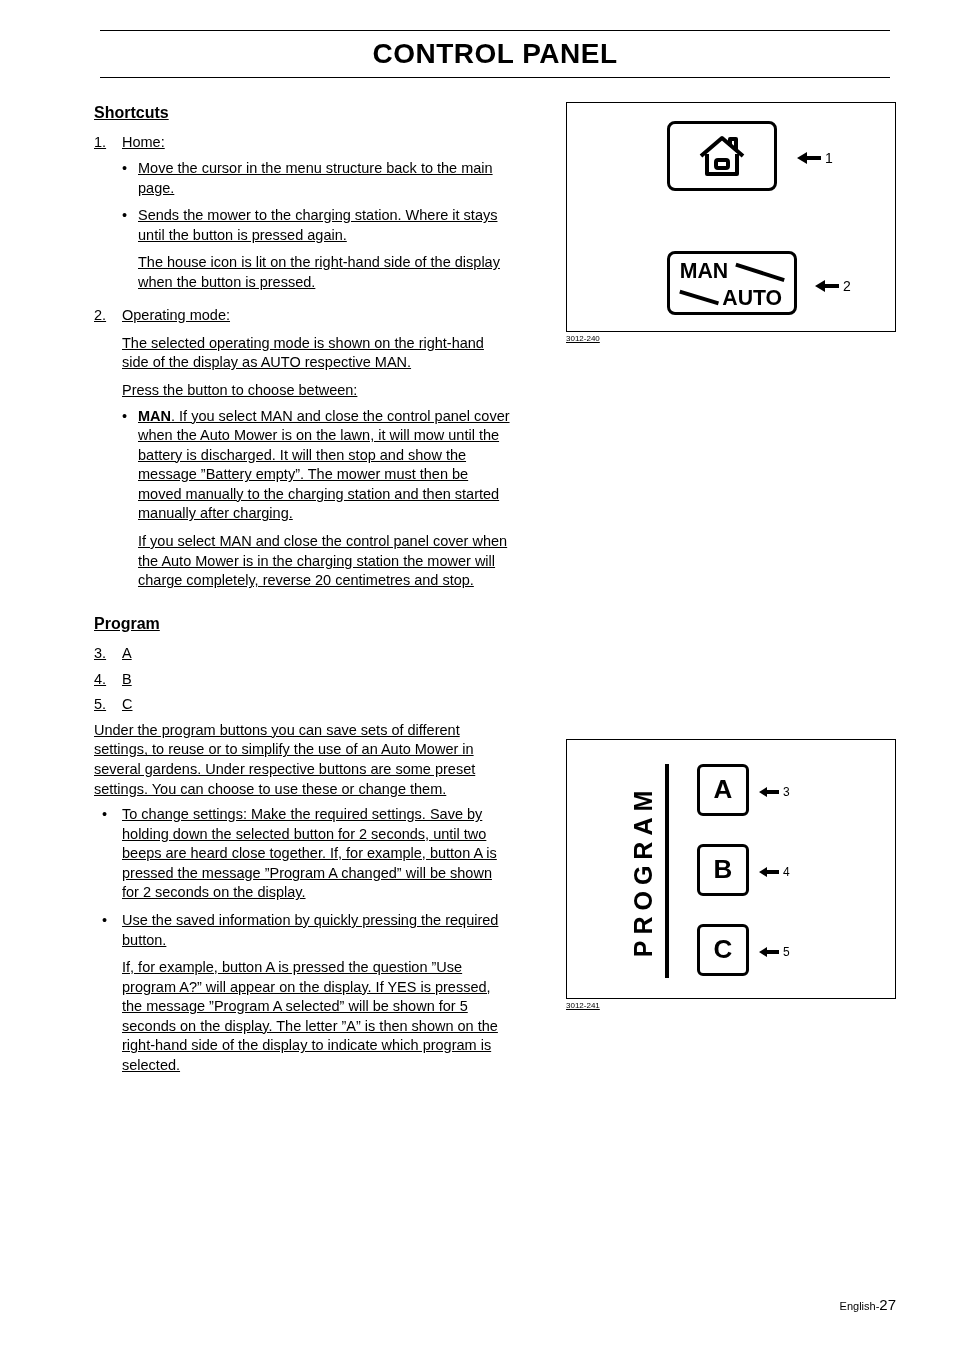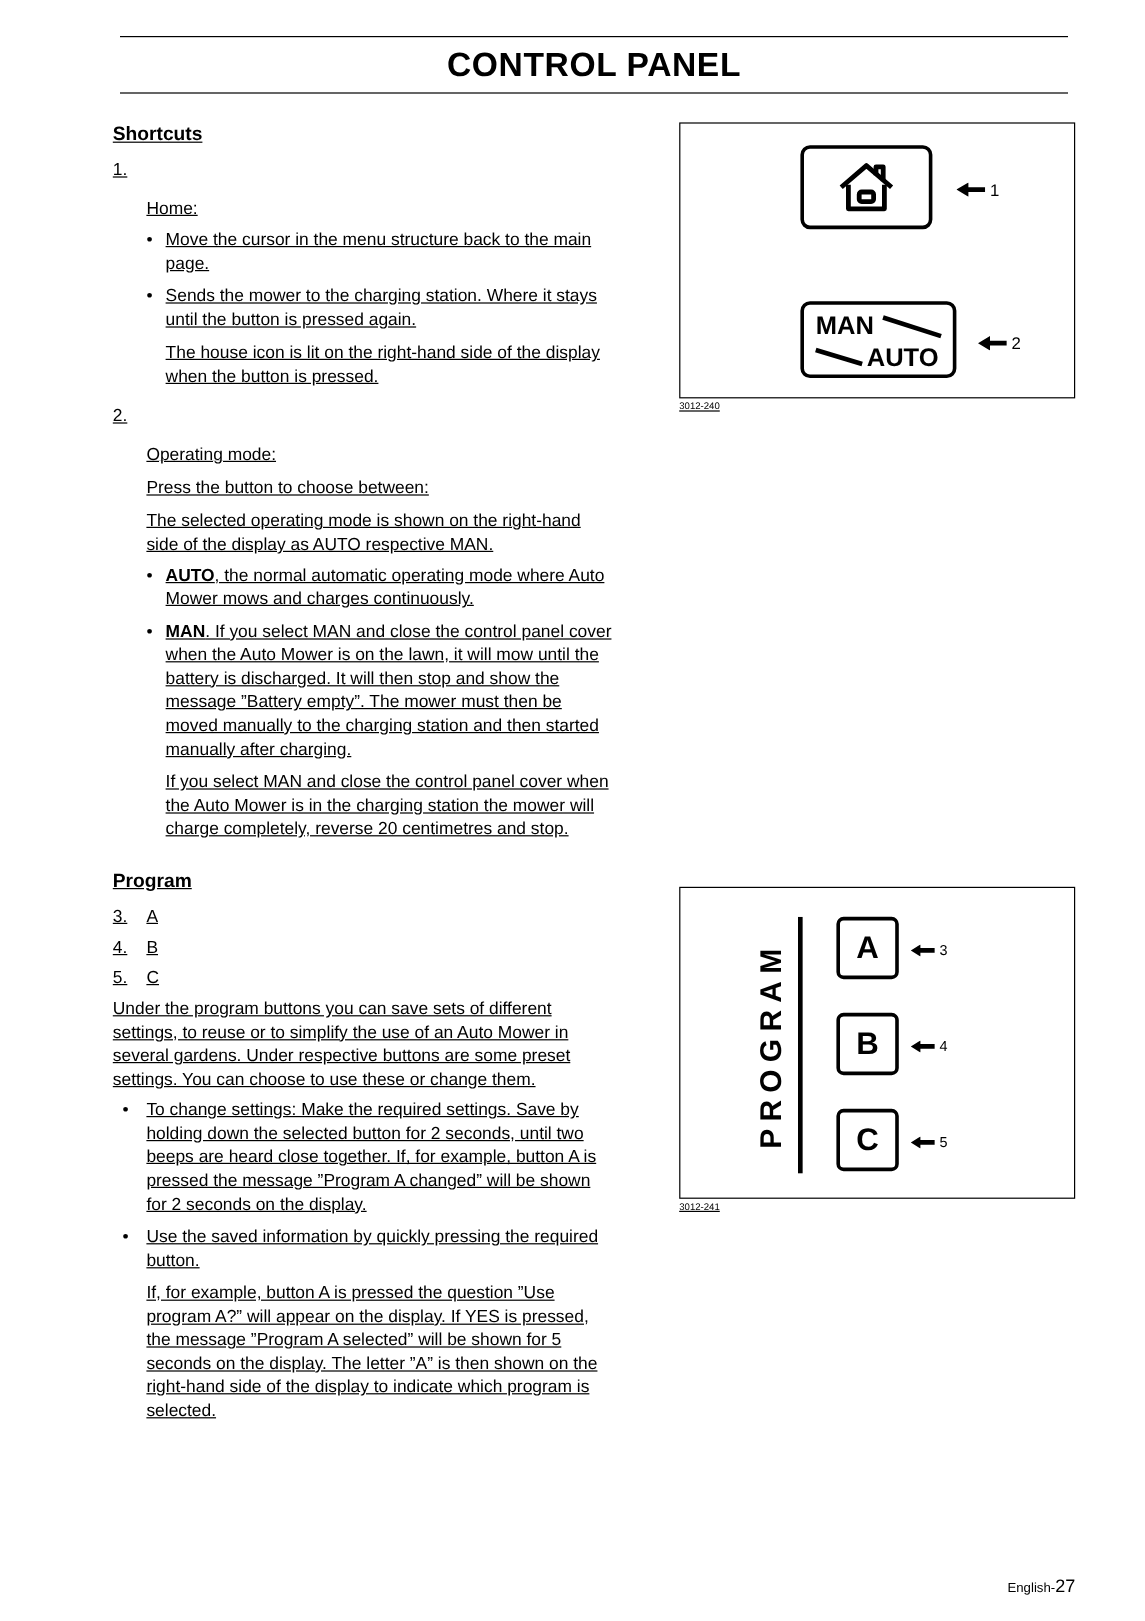--- a/index.html
+++ b/index.html
@@ -25,21 +25,21 @@
     gap: 26px;
     text-decoration: underline;
   }
   .left { width: 418px; }
   .right { flex: 1; position: relative; }
 
   h3.section { font-weight: bold; font-size: 16px; margin-bottom: 10px; }
   .ol { list-style: none; }
   .ol > li { display: flex; margin-bottom: 6px; }
   .ol .num { width: 28px; flex-shrink: 0; }
-  .ol .body { flex: 1; margin-top: 32px; }
+  .ol .body { flex: 1; }
   .ul { list-style: none; margin-top: 6px; }
   .ul > li { position: relative; padding-left: 16px; margin-bottom: 8px; }
   .ul > li::before { content: "•"; position: absolute; left: 0; top: 0; }
   .para { margin-top: 8px; }
   .plain-ul { list-style: none; margin-top: 6px; }
   .plain-ul > li { position: relative; padding-left: 28px; margin-bottom: 8px; }
   .plain-ul > li::before { content: "•"; position: absolute; left: 8px; top: 0; }
 
   .figure {
     border: 1px solid #000;
@@ -62,21 +62,21 @@
     font-family: Arial, sans-serif;
     font-size: 25px;
     font-weight: bold;
     letter-spacing: 6px;
     transform: rotate(-90deg) translate(-100%, 0);
     transform-origin: 0 0;
     width: 214px; text-align: center;
   }
   .prog-btn { position:absolute; border:3px solid #000; border-radius:6px; width:52px; height:52px; left:130px; display:flex; align-items:center; justify-content:center; font-size:26px; font-weight:bold; font-family: Arial, sans-serif; }
 
-  .footer { position: absolute; bottom: 18px; right: 58px; font-size: 11px; }
+  .footer { position: absolute; bottom: 36px; right: 58px; font-size: 11px; }
   .footer .pg { font-size: 15px; }
 </style>
 </head>
 <body>
 
 <div class="page">
 
   <div class="title-rule-top"></div>
   <div class="title">CONTROL PANEL</div>
   <div class="title-rule-bot"></div>
@@ -102,26 +102,23 @@
                 <div class="para">The house icon is lit on the right-hand side of the display when the button is pressed.</div>
               </li>
             </ul>
           </div>
         </li>
 
         <li>
           <span class="num">2.</span>
           <div class="body">
             <span>Operating mode:</span>
+            <div class="para">The selected operating mode is shown on the right-hand side of the display as AUTO respective MAN.</div>
             <div class="para">Press the button to choose between:</div>
-            <div class="para">The selected operating mode is shown on the right-hand side of the display as AUTO respective MAN.</div>
             <ul class="ul">
-              <li>
-                <b>AUTO</b><span>, the normal automatic operating mode where Auto Mower mows and charges continuously.</span>
-              </li>
               <li>
                 <b>MAN</b><span>. If you select MAN and close the control panel cover when the Auto Mower is on the lawn, it will mow until the battery is discharged. It will then stop and show the message ”Battery empty”. The mower must then be moved manually to the charging station and then started manually after charging.</span>
                 <div class="para">If you select MAN and close the control panel cover when the Auto Mower is in the charging station the mower will charge completely, reverse 20 centimetres and stop.</div>
               </li>
             </ul>
           </div>
         </li>
       </ol>
 
       <h3 class="section" style="margin-top:14px;">Program</h3>

